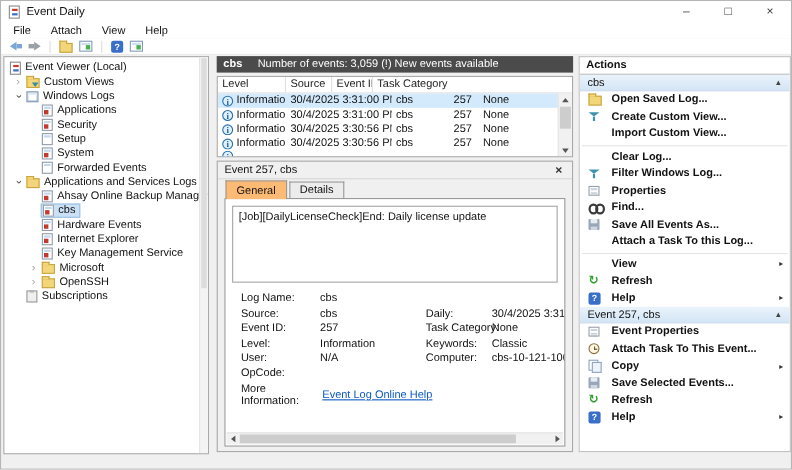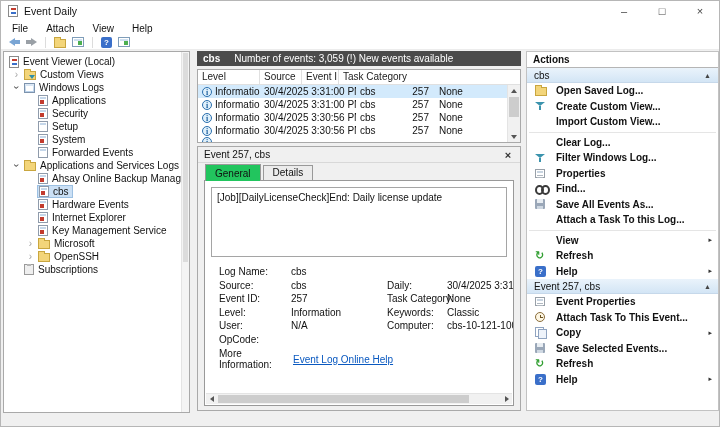--- a/index.html
+++ b/index.html
@@ -108,21 +108,21 @@
   .tri-rt { width:0; height:0; border-top:3px solid transparent; border-bottom:3px solid transparent; border-left:4px solid #555; }
   .vscroll .vthumb { position:absolute; top:12px; left:1px; right:1px; height:20px; background:#cdcdcd; }
 
   
   .pane { margin-top:3px; flex:1; border:1px solid #a9a9a9; background:#f0f0f0; display:flex; flex-direction:column; overflow:hidden; }
   .pane-hdr { height:16px; flex:none; display:flex; align-items:center; padding:0 6px; border-bottom:1px solid #d8d8d8; }
   .pane-hdr .pt { flex:1; }
   .pane-close { width:12px; text-align:center; color:#333; font-size:11px; font-weight:bold; line-height:12px; }
   .tabs { height:17px; flex:none; display:flex; align-items:flex-end; padding-left:7px; position:relative; z-index:2; }
   .tab { height:15px; line-height:14px; padding:0 9px; border:1px solid #999; border-bottom:none; background:#ececec; margin-right:2px; }
-  .tab.active { background:#22c55e; height:17px; line-height:17px; margin-bottom:-1px; }
+  .tab.active { background:#fdba74; height:17px; line-height:17px; margin-bottom:-1px; }
   .tabc { flex:1; margin:0 6px 4px 6px; border:1px solid #999; background:#fff; position:relative; overflow:hidden; }
   .msgbox { margin:6px 6px 0 6px; height:70px; border:1px solid #a5a5a5; background:#fff; padding:4px 5px; }
   .drows { margin:8px 0 0 14px; }
   .drow { display:flex; height:13.5px; align-items:center; white-space:nowrap; }
   .dl  { width:72px; flex:none; } .dv { width:96px; flex:none; }
   .dl2 { width:60px; flex:none; } .dv2 { flex:1; }
   .mi-row { display:flex; margin:6px 0 0 14px; height:14px; align-items:center; }
   .mi-row .dl { width:72px; }
   .link { color:#0a59c0; text-decoration:underline; margin-left:2px; }
   .hscroll { position:absolute; left:1px; right:1px; bottom:1px; height:11px; background:#f1f1f1; border-top:1px solid #e4e4e4; }

